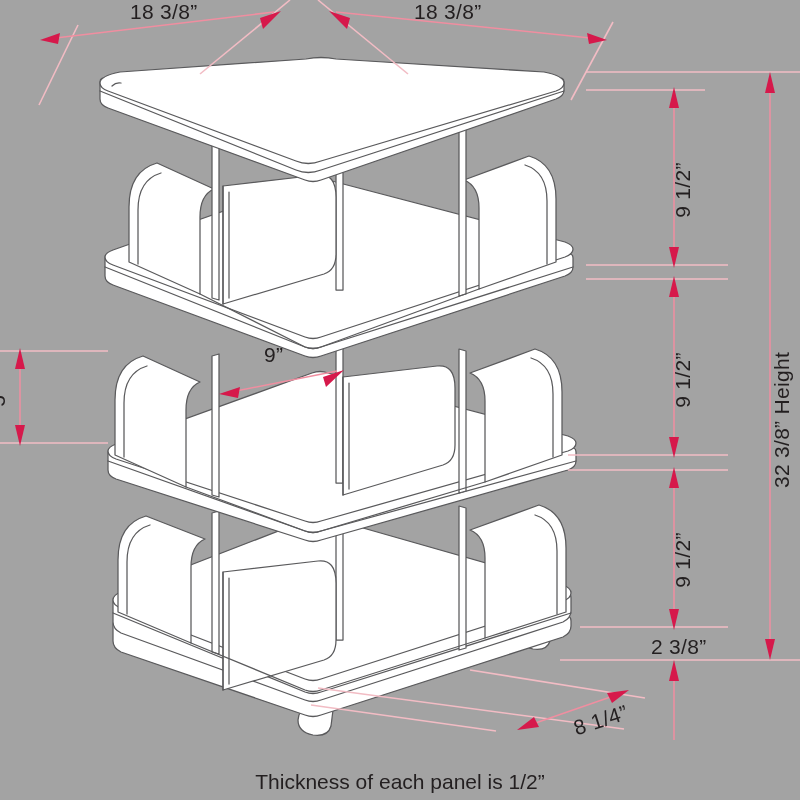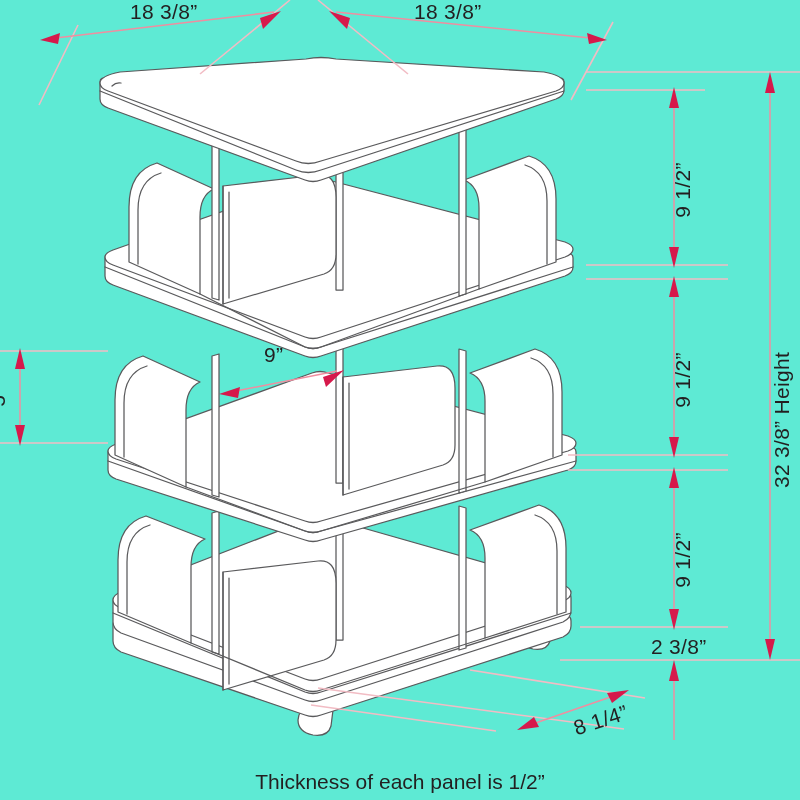--- a/index.html
+++ b/index.html
@@ -11,21 +11,21 @@
     width: 800px;
     height: 800px;
     font-family: "Liberation Sans", sans-serif;
     overflow: hidden;
     position: relative;
   }
   #stage {
     position: relative;
     width: 800px;
     height: 800px;
-    background: #5eead4;
+    background: #a3a3a3;
   }
   svg#drawing {
     position: absolute;
     top: 0;
     left: 0;
     width: 800px;
     height: 800px;
     display: block;
   }
   .dim-text {

